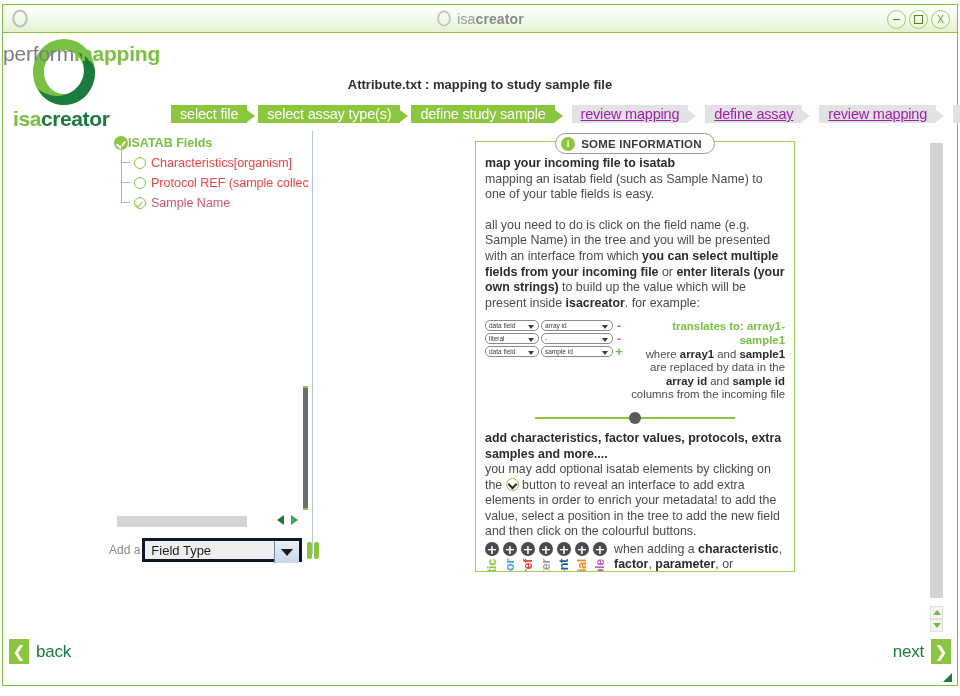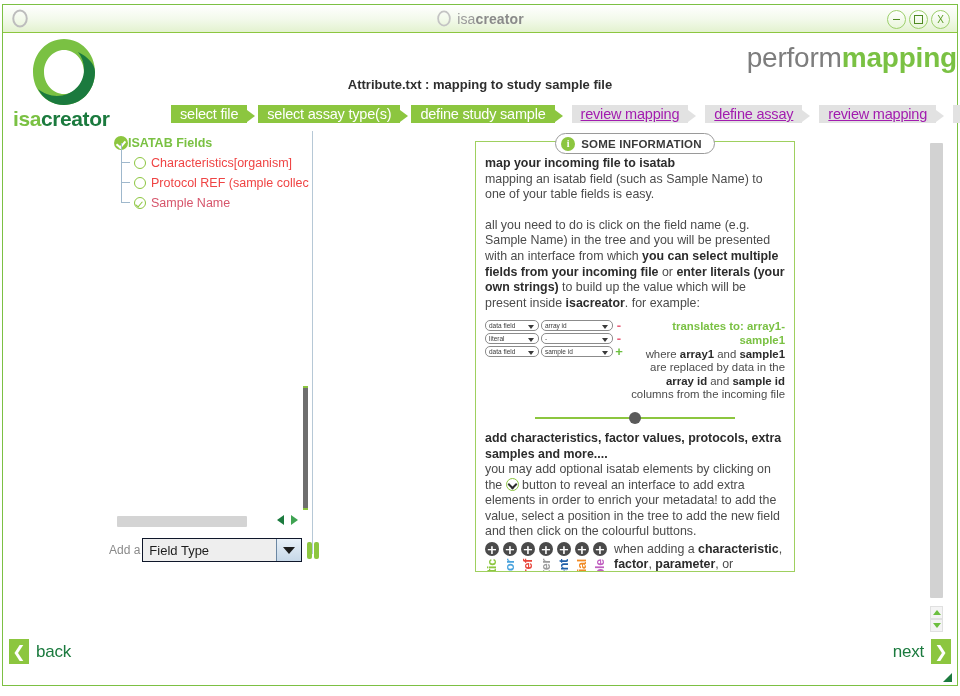--- a/index.html
+++ b/index.html
@@ -93,22 +93,22 @@
     left: 2px; bottom: 0px;
     font-size: 21px; font-weight: bold;
     letter-spacing: -0.4px;
   }
   .isa-green-light { color: #7ac143; }
   .isa-green-dark { color: #1b7a3e; }
 
   #perform-title {
     position: absolute;
     left: 0; right: 0; top: 9px;
-    text-align: right;
-    font-size: 28px;
+    text-align: left;
+    font-size: 21px;
     color: #7d7d7d;
     letter-spacing: -0.2px;
   }
   #perform-title .hl { color: #7ac143; font-weight: bold; }
 
   #subtitle {
     position: absolute;
     left: 0; right: 0; top: 44px;
     text-align: center;
     font-size: 13px;
@@ -283,21 +283,21 @@
     left: 0px; top: 26px;
     display: flex; align-items: center;
     width: 210px;
   }
   #add-label {
     font-size: 12px; color: #8a8a8a;
     margin-right: 2px; white-space: nowrap;
   }
   #field-type-select {
     width: 160px; height: 24px;
-    border: 1px solid #0f172a;
+    border: 3px solid #0f172a;
     background: #eeeeee;
     box-sizing: border-box;
     display: flex; align-items: center;
     position: relative;
     cursor: pointer;
   }
   #field-type-value {
     font-size: 13px; color: #1d1d1d;
     padding-left: 6px; font-weight: 500;
   }

